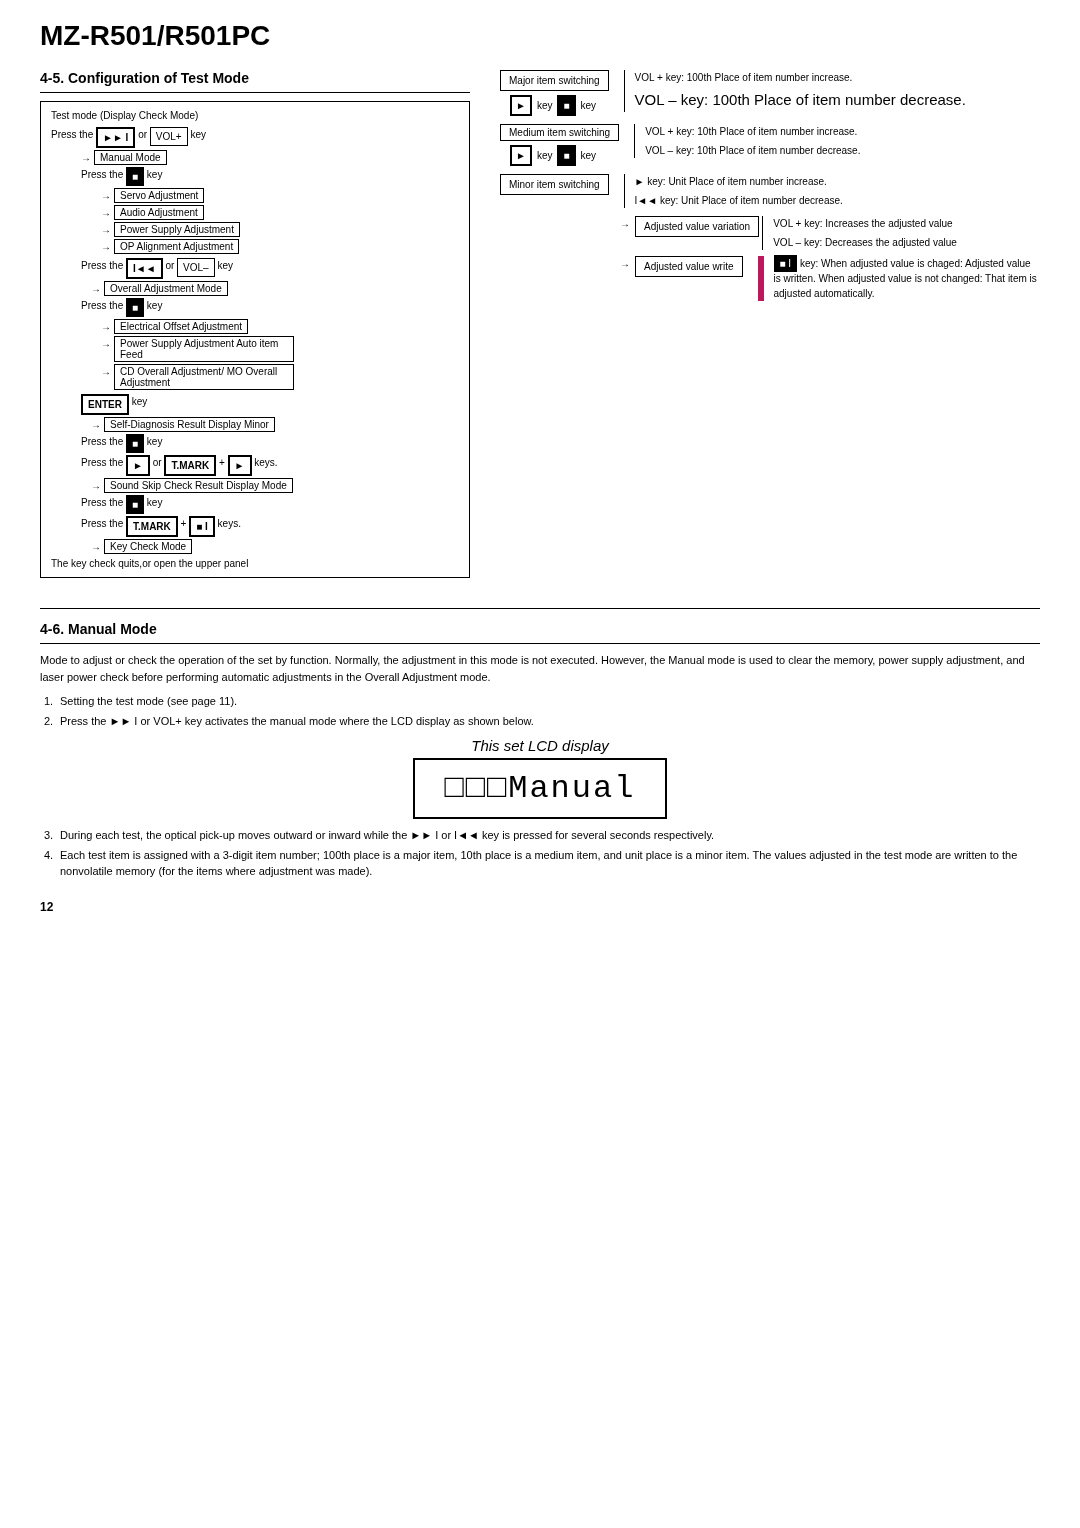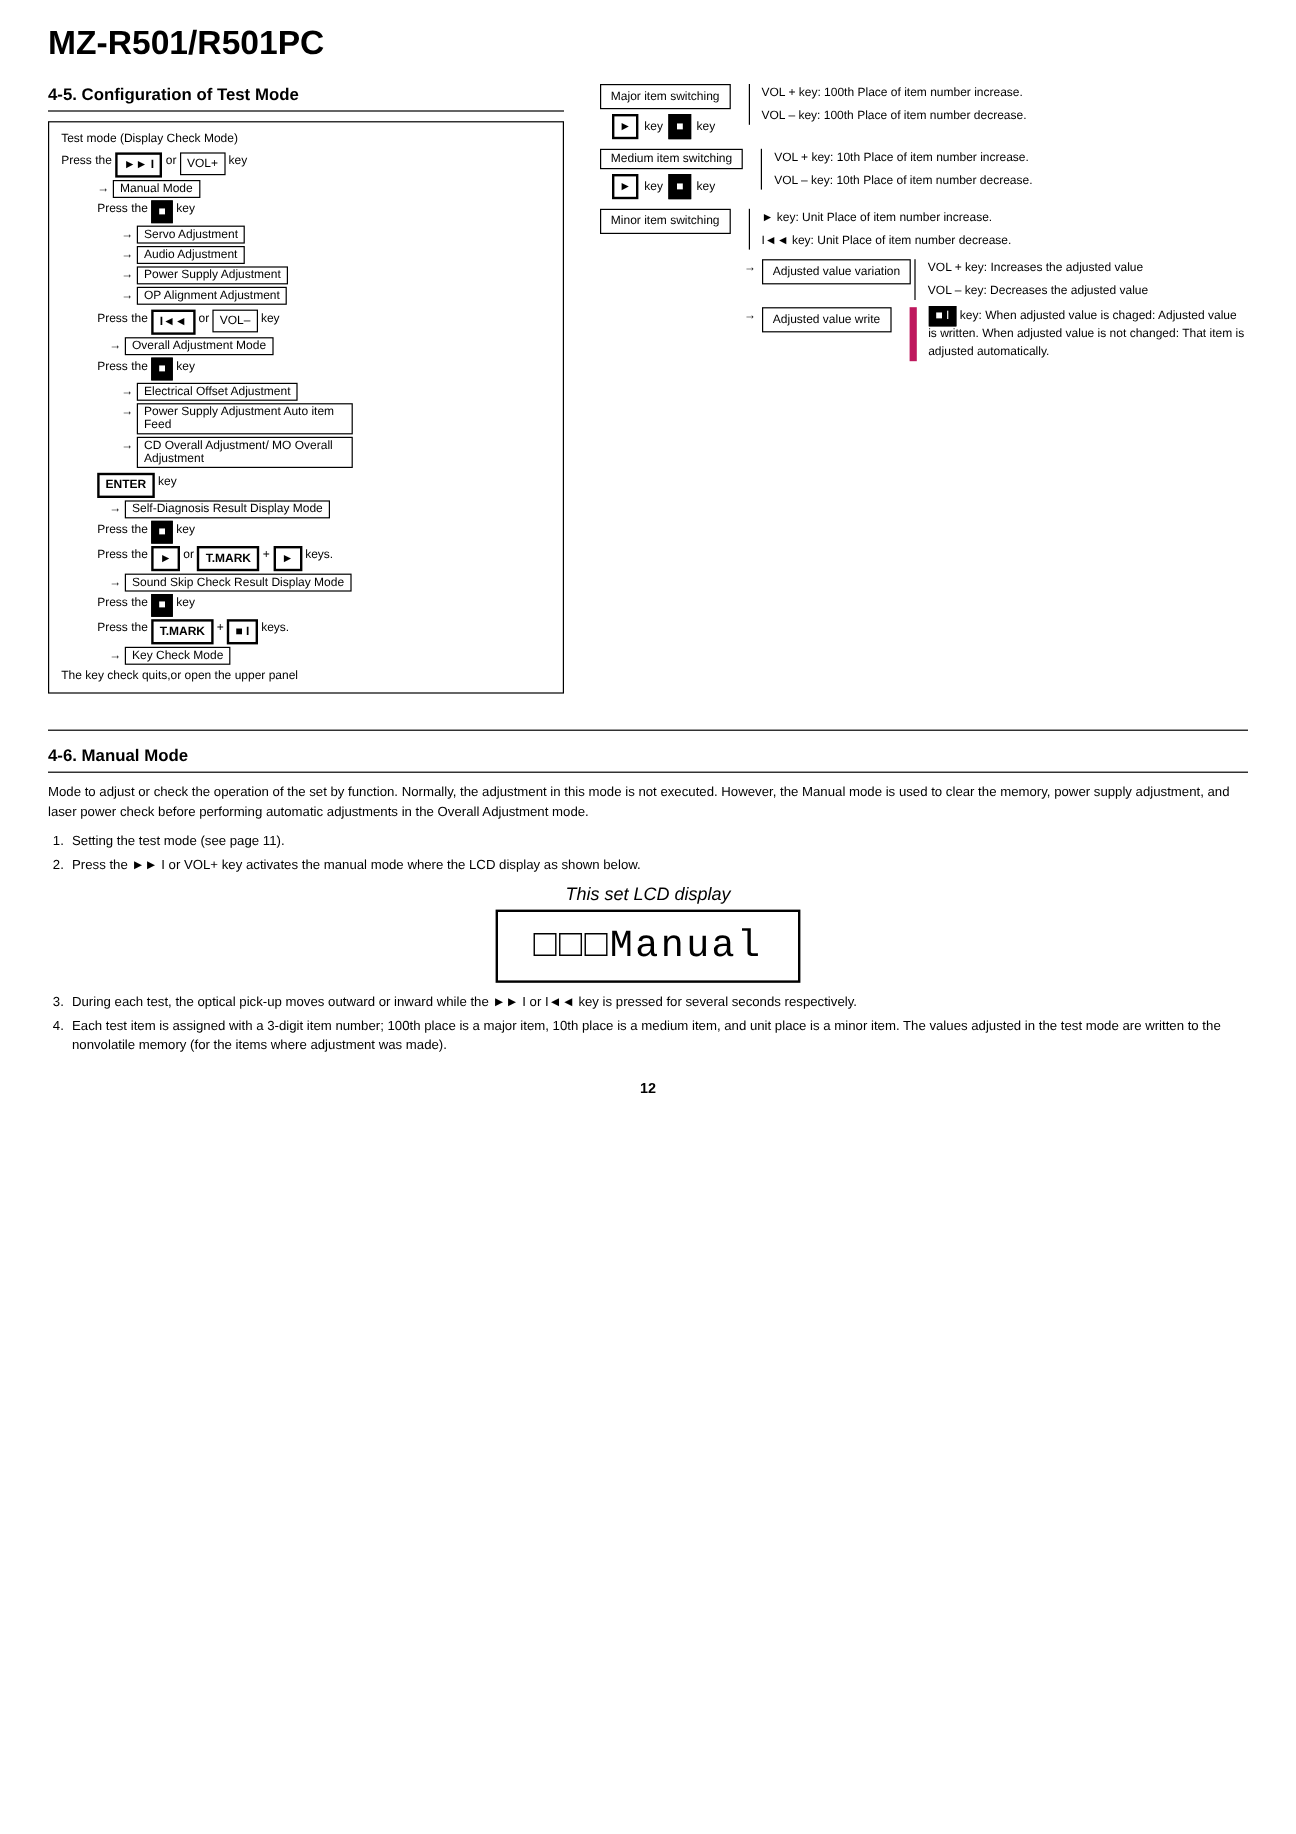--- a/index.html
+++ b/index.html
@@ -60,21 +60,21 @@
       display: inline-block;
       border: 2px solid #000;
       padding: 10px 30px;
       font-size: 32px;
       font-family: 'Courier New', monospace;
       letter-spacing: 2px;
       min-width: 200px;
       text-align: center;
     }
     .page-number {
-      text-align: center;
+      text-align: left;
       font-size: 12px;
       margin-top: 20px;
       font-weight: bold;
     }
     
     .flow-tree {
       font-size: 10px;
     }
     .ft-row {
       display: flex;
@@ -179,21 +179,21 @@
             </div>
           </div>
 
           <div class="ft-row" style="margin: 4px 0 2px 0;">
             <span class="ft-box-bold">ENTER</span>&nbsp;
             <span>key</span>
           </div>
 
           <div style="display:flex; align-items:center; margin-bottom:2px; margin-left:10px;">
             <span style="margin-right:3px;">→</span>
-            <span class="ft-box">Self-Diagnosis Result Display Mode</span>
+            <span class="ft-box">Self-Diagnosis Result Display Minor</span>
           </div>
 
           <div class="ft-row" style="margin-bottom:2px;">
             <span>Press the</span>&nbsp;
             <span class="ft-box" style="background:#000; color:#fff; padding:1px 5px;">■</span>&nbsp;
             <span>key</span>
           </div>
 
           <div class="ft-row" style="margin-bottom:2px;">
             <span>Press the</span>&nbsp;
@@ -246,21 +246,21 @@
           <span style="border:2px solid #000; padding:1px 4px; font-size:10px;">►</span>
           <span style="margin:0 5px;">key</span>
           <span style="border:2px solid #000; padding:1px 4px; font-size:10px; background:#000; color:#fff;">■</span>
           <span style="margin-left:5px;">key</span>
         </div>
       </div>
       <div style="margin-left: 15px; border-left: 1px solid #000; padding-left:10px;">
         <div style="font-size:10px; line-height:1.5;">
           <span>VOL + key: 100th Place of item number increase.</span>
         </div>
-        <div style="font-size:10px; line-height:1.5; margin-top:4px;">
+        <div style="font-size:15px; line-height:1.5; margin-top:4px;">
           <span>VOL – key: 100th Place of item number decrease.</span>
         </div>
       </div>
     </div>
 
     <div style="display:flex; align-items:flex-start; margin-bottom: 8px;">
       <div style="display:flex; flex-direction:column; align-items:flex-start;">
         <div style="border:1px solid #000; padding:0 8px; font-size:10px; text-align:center; white-space:nowrap; margin-bottom:4px;">
           <span>Medium item switching</span>
         </div>

